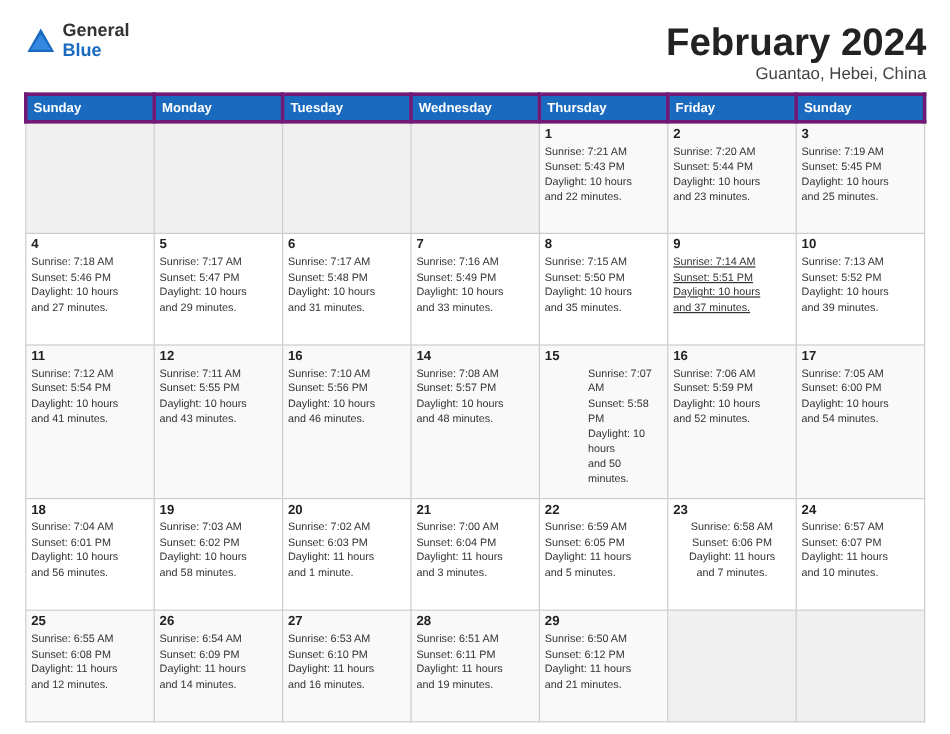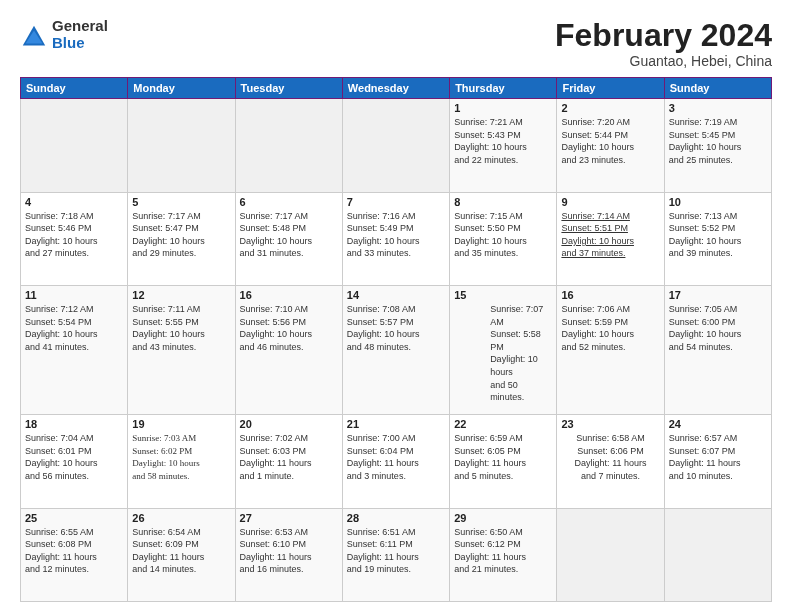--- a/index.html
+++ b/index.html
@@ -18,21 +18,21 @@
       flex-direction: column;
     }
     .header {
       display: flex;
       justify-content: space-between;
       align-items: flex-start;
       margin-bottom: 8px;
     }
     .logo {
       display: flex;
-      align-items: flex-end;
+      align-items: center;
       gap: 4px;
     }
     .logo-text {
       display: flex;
       flex-direction: column;
       line-height: 1.1;
     }
     .logo-general {
       font-size: 15px;
       font-weight: bold;
@@ -66,21 +66,21 @@
       border-collapse: collapse;
       width: 100%;
       table-layout: fixed;
     }
     .calendar thead tr th {
       background: #1a6bbf;
       color: #fff;
       font-size: 11px;
       font-weight: bold;
       padding: 4px 5px;
-      border: 1px solid #701a75;
+      border: 3px solid #701a75;
       text-align: left;
     }
     .calendar tbody tr td {
       border: 1px solid #ccc;
       vertical-align: top;
       padding: 3px 4px;
       font-size: 9.5px;
       color: #333;
       background: #fff;
       height: 88px;
@@ -270,21 +270,21 @@
         <tr>
           <td>
             <span class="day-num">18</span>
             <div class="day-info" style="white-space: pre-line;">Sunrise: 7:04 AM
 Sunset: 6:01 PM
 Daylight: 10 hours
 and 56 minutes.</div>
           </td>
           <td>
             <span class="day-num">19</span>
-            <div class="day-info" style="white-space: pre-line; font-family: Liberation Serif, serif;">Sunrise: 7:03 AM
+            <div class="day-info" style="white-space: pre-line;">Sunrise: 7:03 AM
 Sunset: 6:02 PM
 Daylight: 10 hours
 and 58 minutes.</div>
           </td>
           <td>
             <span class="day-num">20</span>
             <div class="day-info" style="white-space: pre-line;">Sunrise: 7:02 AM
 Sunset: 6:03 PM
 Daylight: 11 hours
 and 1 minute.</div>

